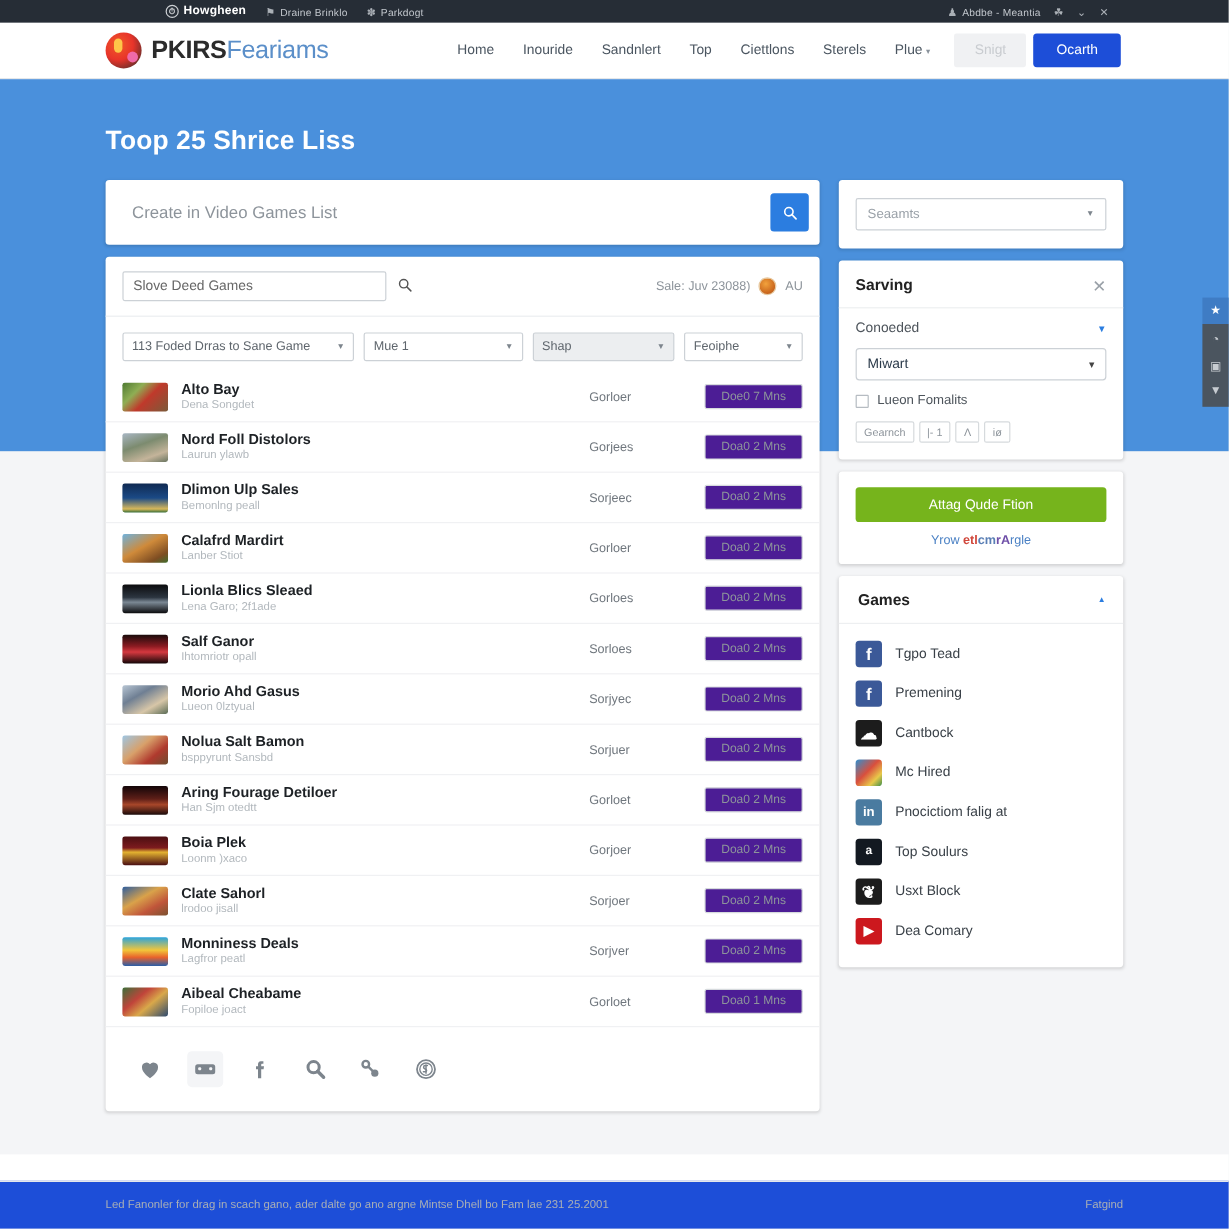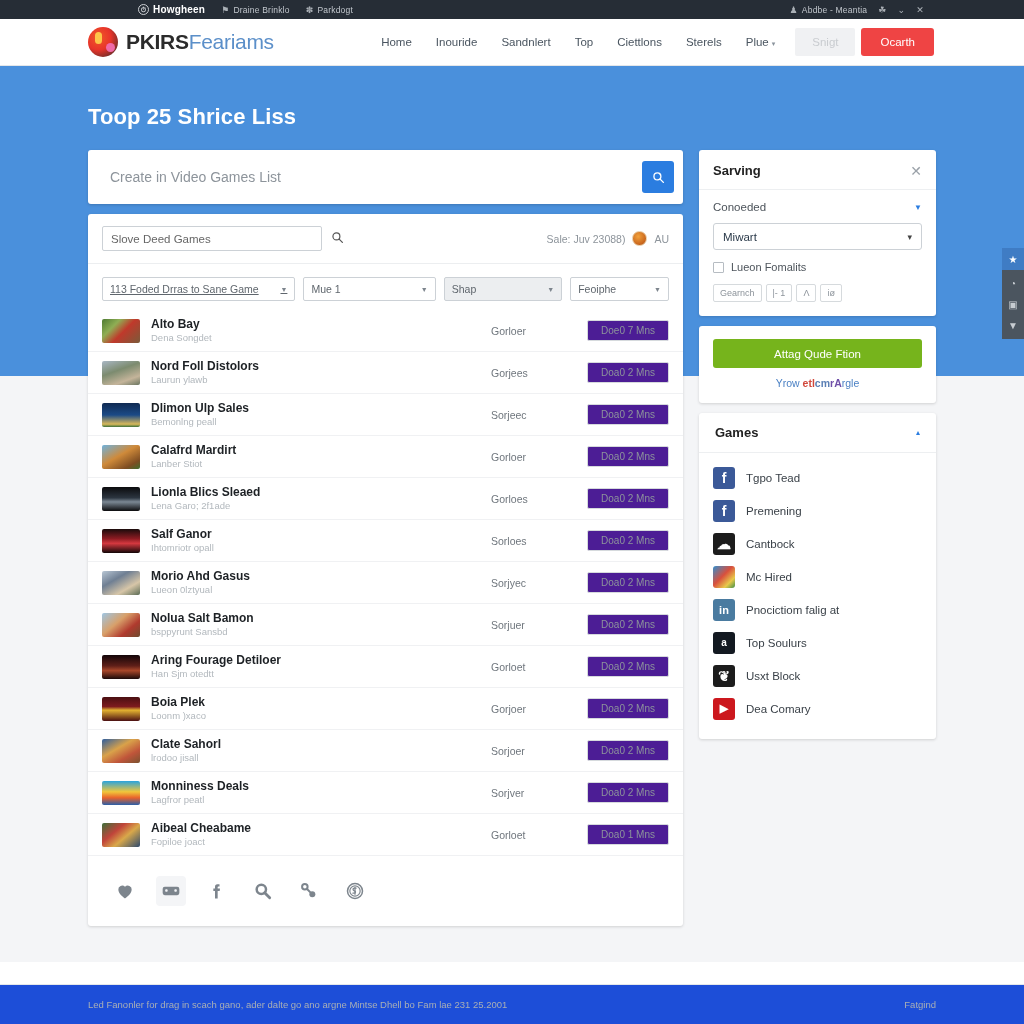--- a/index.html
+++ b/index.html
@@ -67,21 +67,21 @@
     font-size: 11.5px; color: #4a5560; text-decoration: none;
     padding: 0 12px; white-space: nowrap;
   }
   .nav .caret { font-size: 7px; margin-left: 3px; color: #8a939c; }
   .btn-ghost {
     background: #f0f1f3; color: #c9ccd0; font-size: 11.5px;
     padding: 8px 17px; border: none; border-radius: 2px; margin-left: 8px;
     cursor: pointer;
   }
   .btn-primary {
-    background: #ef4444; color: #fff; font-size: 11.5px;
+    background: #1d4ed8; color: #fff; font-size: 11.5px;
     padding: 8px 19px; border: none; border-radius: 3px; margin-left: 6px;
     cursor: pointer;
   }
 
   
   .hero {
     background: #4a90dc;
     height: 310px;
     position: absolute; top: 66px; left: 0; right: 0;
   }
@@ -144,21 +144,21 @@
     border: 1px solid #e7c89e;
   }
 
   .filters { display: flex; gap: 8px; padding: 13px 14px 9px; }
   .sel {
     height: 24px; border: 1px solid #ccd1d6; border-radius: 2px;
     background: #fff; display: flex; align-items: center;
     padding: 0 7px; font-size: 10.5px; color: #5f666d; cursor: pointer;
   }
   .sel .cv { margin-left: auto; font-size: 7px; color: #7d858d; padding-left: 8px;}
-  .sel.w1 { width: 196px; text-decoration: underline; }
+  .sel.w1 { width: 196px; }
   .sel.w2 { width: 134px; }
   .sel.w3 { width: 120px; background: #eceef0; }
   .sel.w4 { width: 100px; }
 
   .rows { padding: 0 0 4px; }
   .row {
     display: flex; align-items: center;
     padding: 6px 14px; border-bottom: 1px solid #f0f1f3;
     height: 42px;
   }
@@ -541,20 +541,28 @@
                 <path d="M13.4 8.4h-2.2c-1 0-1.6.7-1.6 1.6 0 1 .7 1.4 1.6 1.8.9.4 1.4.7 1.4 1.4 0 .8-.5 1.3-1.4 1.3H9.4" fill="none" stroke="#7d858d" stroke-width="1.5" stroke-linecap="round"></path>
                 <line x1="12" y1="7.2" x2="12" y2="16.6" stroke="#7d858d" stroke-width="1.5"></line>
               </svg>
             </div>
           </div>
       </div>
     </div>
 
     <div class="col-side">
 
+      <div class="side-card">
+        <div class="side-sel-wrap">
+          <div class="side-sel">
+            <span>Seaamts</span>
+            <span class="cv">▼</span>
+          </div>
+        </div>
+      </div>
 
       <div class="side-card">
         <div class="panel-head">
           <span class="panel-title">Sarving</span>
           <span class="panel-x">✕</span>
         </div>
         <div class="panel-body">
           <div class="panel-row">
             <span>Conoeded</span>
             <span class="cv">▼</span>

